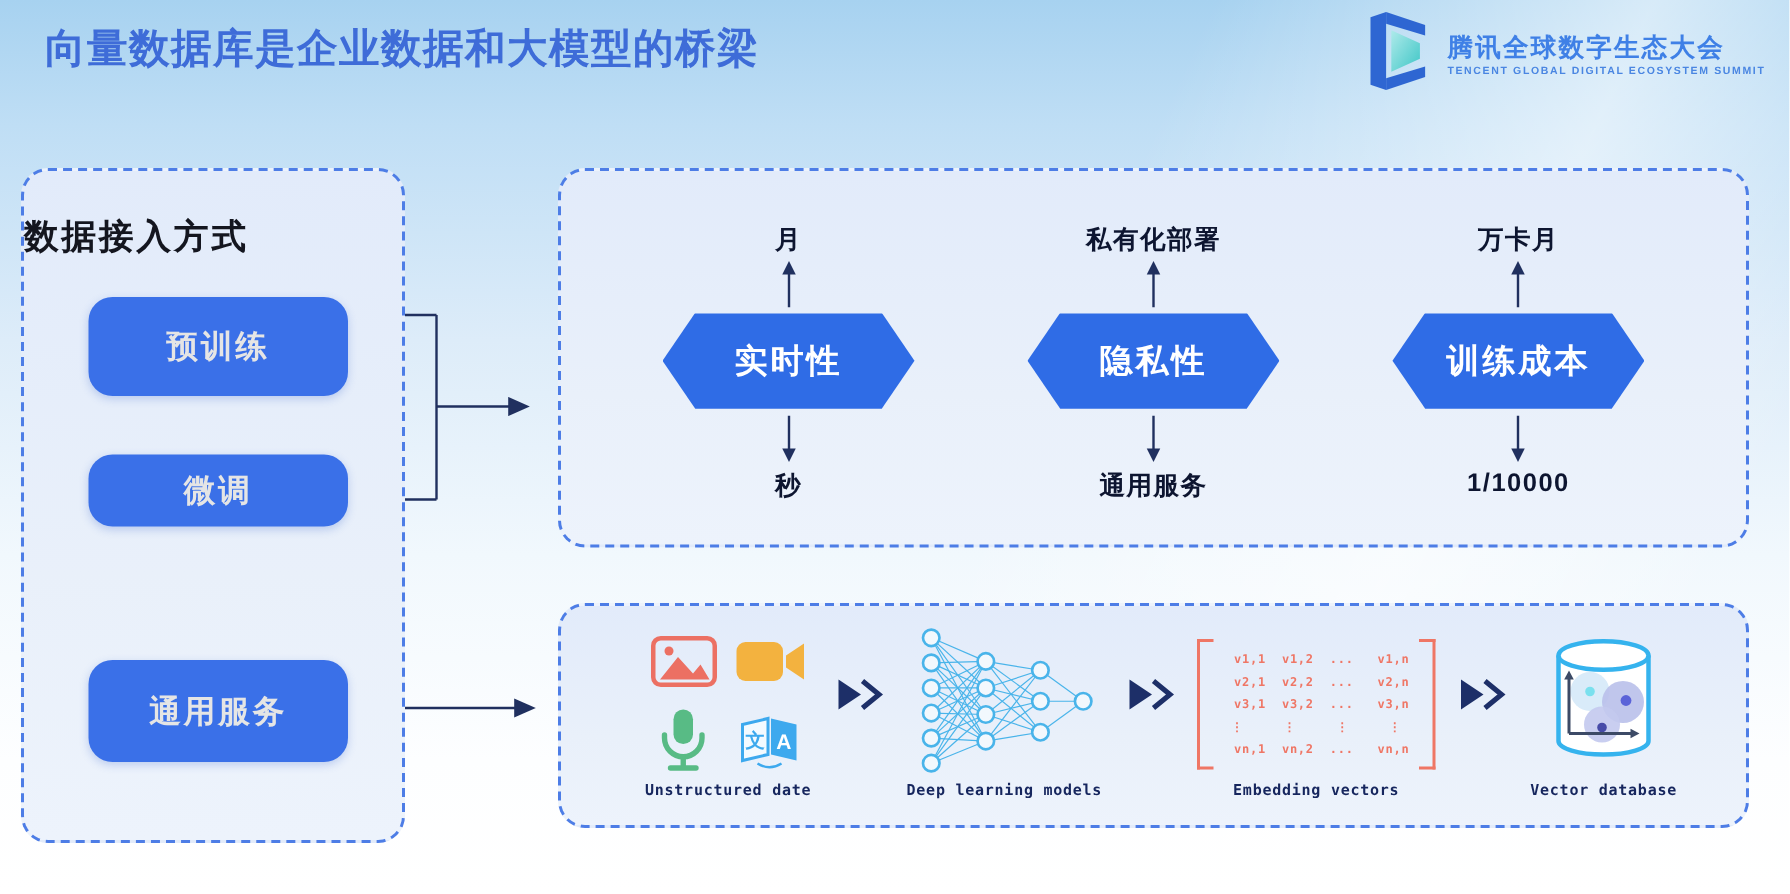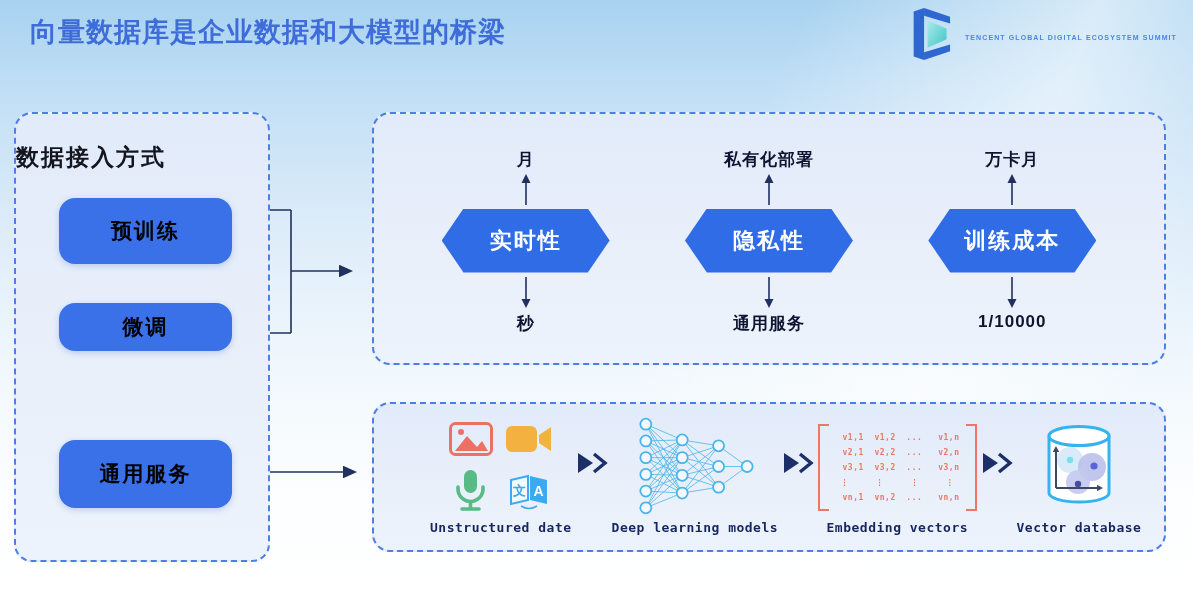--- a/index.html
+++ b/index.html
@@ -51,21 +51,21 @@
   .access-heading {
     position:absolute; left:0; right:0; top:28px; text-align:left;
     font-family:"Liberation Serif","DejaVu Serif",serif;
     font-size:23px; font-weight:bold; color:#14161f; letter-spacing:2px;
   }
   .access-btn {
     position:absolute; left:43px; width:173px; border-radius:16px;
     background:var(--accent-blue);
     display:flex; align-items:center; justify-content:center;
     font-family:"Liberation Serif","DejaVu Serif",serif;
-    font-size:21px; font-weight:bold; color:#000000; letter-spacing:2px;
+    font-size:21px; font-weight:bold; color:#e5e5e5; letter-spacing:2px;
     box-shadow:0 2px 6px rgba(46,95,206,.25);
   }
   .btn-pretrain { top:84px;  height:66px; }
   .btn-finetune { top:189px; height:48px; }
   .btn-knowledge{ top:326px; height:68px; }
 
   
   .connector-overlay { position:absolute; inset:0; width:1193px; height:596px; pointer-events:none; }
 
   
@@ -88,21 +88,21 @@
   
   .pipeline-panel { left:372px; top:402px; width:794px; height:150px; }
   .pipeline-row {
     display:flex; height:100%; align-items:center; justify-content:space-between;
     padding:10px 46px 8px 56px;
   }
   .pipe-stage { display:flex; flex-direction:column; align-items:center; }
   .stage-icons { height:92px; display:flex; align-items:center; justify-content:center; }
   .stage-label {
     margin-top:6px; font-family:"DejaVu Sans Mono","Liberation Mono",monospace;
-    font-size:13px; font-weight:bold; color:var(--mono-label); letter-spacing:0.5px; white-space:nowrap;
+    font-size:10px; font-weight:bold; color:var(--mono-label); letter-spacing:0.5px; white-space:nowrap;
   }
   .media-grid { display:grid; grid-template-columns:auto auto; gap:8px 12px; align-items:center; justify-items:center; }
   .chevron { margin:0 4px 26px 4px; }
 
   
   .matrix { position:relative; padding:6px 17px; }
   .matrix::before, .matrix::after {
     content:""; position:absolute; top:0; bottom:0; width:9px;
     border:2.5px solid var(--matrix-red);
   }
@@ -130,20 +130,21 @@
               <stop offset="1" stop-color="#3ec6c6"></stop>
           </linearGradient>
         </defs>
         <polygon points="10,4 22,0 22,60 10,56" fill="#2e66d2"></polygon>
         <polygon points="22,0 52,10 52,18 22,9" fill="#2e66d2"></polygon>
         <polygon points="22,60 52,50 52,42 22,51" fill="#2e66d2"></polygon>
         <polygon points="26,14 48,24 48,36 26,46" fill="url(#tealGrad)"></polygon>
       </svg>
     </span>
     <span class="logo-text">
+      <span class="logo-cn">腾讯全球数字生态大会</span>
       <span class="logo-en">TENCENT GLOBAL DIGITAL ECOSYSTEM SUMMIT</span>
     </span>
   </div>
 
   <svg class="connector-overlay" viewBox="0 0 1193 596">
     <defs>
       <marker id="arrowHead" markerWidth="9" markerHeight="8" refX="7" refY="4" orient="auto">
         <polygon points="0,0 9,4 0,8" fill="#20305f"></polygon>
       </marker>
     </defs>

